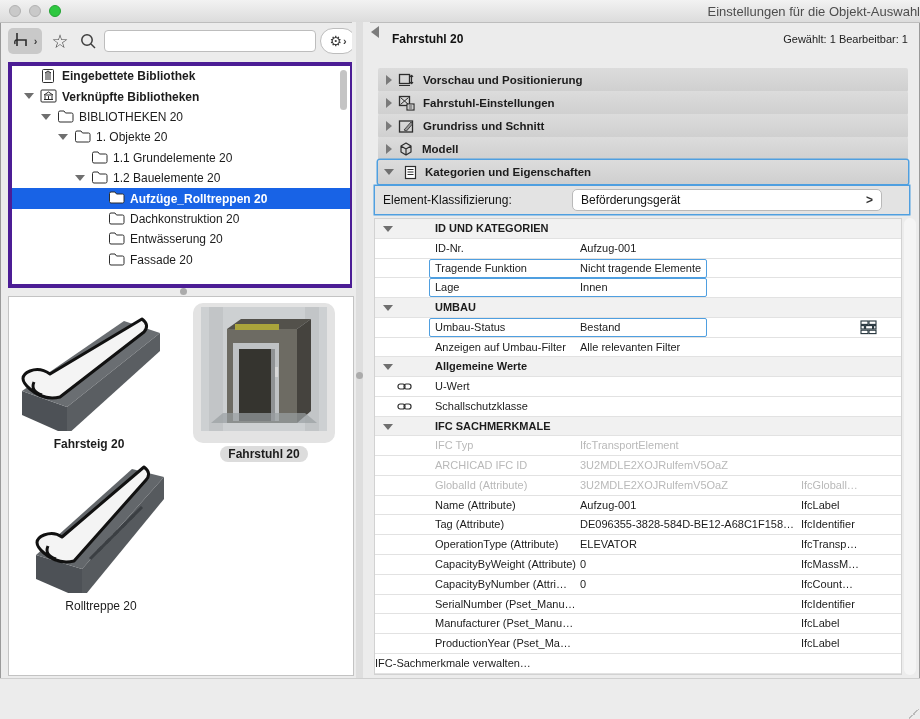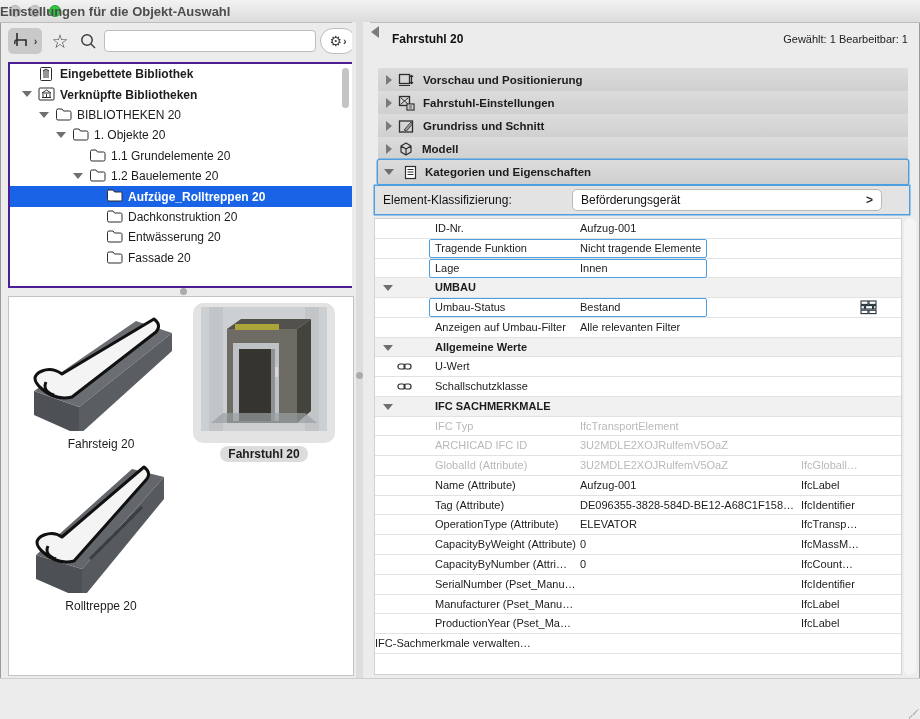--- a/index.html
+++ b/index.html
@@ -2,39 +2,39 @@
 <html><head>
 <meta charset="utf-8">
 <style>
   html,body{margin:0;padding:0;}
   body{font-family:"Liberation Sans","DejaVu Sans",sans-serif;background:#d0d0d0;}
   .window{position:relative;width:920px;height:719px;background:#ececec;overflow:hidden;
           box-shadow:0 0 0 1px #9a9a9a inset;}
   
   .titlebar{position:absolute;left:0;top:0;width:920px;height:22px;
             background:linear-gradient(#f2f2f2,#dcdcdc);border-bottom:1px solid #bdbdbd;}
-  .title{position:absolute;left:0;right:0;top:4px;text-align:left;font-size:13px;color:#4d4d4d;font-weight:bold;}
+  .title{position:absolute;left:0;right:0;top:4px;text-align:right;font-size:13px;color:#4d4d4d;}
   .tl{position:absolute;top:5px;width:12px;height:12px;border-radius:50%;}
   .tl1{left:9px;background:#c9c9c9;border:1px solid #b2b2b2;box-sizing:border-box;}
   .tl2{left:29px;background:#c9c9c9;border:1px solid #b2b2b2;box-sizing:border-box;}
   .tl3{left:49px;background:#2ec840;border:1px solid #24a334;box-sizing:border-box;}
   
   .ltb-btn{position:absolute;top:28px;height:26px;display:flex;align-items:center;justify-content:center;}
   .obj-btn{left:8px;width:34px;background:#c9c9c9;border-radius:5px;}
   .star{left:46px;width:28px;font-size:19px;color:#3d3d3d;}
   .mag{left:76px;width:24px;}
   .searchbox{position:absolute;left:104px;top:30px;width:212px;height:22px;background:#fff;
              border:1px solid #bdbdbd;border-radius:4px;box-sizing:border-box;font-size:12px;padding:0 6px;}
   .gearbtn{position:absolute;left:320px;top:28px;width:36px;height:26px;background:#fff;border:1px solid #bdbdbd;
            border-radius:13px;box-sizing:border-box;display:flex;align-items:center;justify-content:center;
            font-size:14px;color:#3d3d3d;}
   .chev{font-size:11px;color:#3d3d3d;margin-left:1px;font-weight:bold;}
   
   .treebox{position:absolute;left:8px;top:62px;width:346px;height:226px;background:#fff;
-           border:2px solid #4c1d95;box-sizing:border-box;overflow:hidden;}
+           border:4px solid #4c1d95;box-sizing:border-box;overflow:hidden;}
   .trow{position:relative;height:20.4px;display:flex;align-items:center;font-size:12px;color:#1c1c1c;}
   .trow.sel{background:#1863e6;color:#fff;font-weight:bold;}
   .trow .lbl{white-space:nowrap;}
   .trow.b .lbl{font-weight:bold;}
   .tri-d{width:0;height:0;border-left:5px solid transparent;border-right:5px solid transparent;
          border-top:6px solid #6f6f6f;position:absolute;top:7px;}
   .tri-r{width:0;height:0;border-top:5px solid transparent;border-bottom:5px solid transparent;
          border-left:6px solid #8a8a8a;position:absolute;top:5px;}
   .ticon{position:absolute;top:2px;}
   .tree-scroll{position:absolute;right:3px;top:4px;width:7px;height:40px;border-radius:4px;background:#c4c4c4;}
@@ -219,21 +219,21 @@
 
   <div class="hsplit">
       <span class="dot"></span>
     </div>
   <div class="vsplit">
       <span class="bar"></span>
       <span class="dot"></span>
     </div>
 
   <div class="thumbbox">
-    <div class="thumb" style="left:12px;top:6px;width:160px;">
+    <div class="thumb" style="left:0;top:6px;width:160px;font-weight:bold;">
       <div class="img" style="height:130px;">
         <svg width="155" height="128" viewBox="0 0 155 128">
           <polygon points="10,88 10,112 55,132 55,104" fill="#4d5156"></polygon>
           <polygon points="10,88 55,104 148,30 112,18" fill="#6a6e72"></polygon>
           <polygon points="55,104 55,132 148,48 148,30" fill="#5a5e62"></polygon>
           <path d="M18,86 q-14,-12 0,-18 q10,-4 20,3 L130,16 q8,6 2,13 L48,94 q-16,4 -30,-8 z" fill="#f4f4f4" stroke="#111" stroke-width="3" stroke-linejoin="round"></path>
           <path d="M30,92 q-12,-4 -8,-13" fill="none" stroke="#111" stroke-width="3"></path>
         </svg>
       </div>
       <div class="cap"><span>Fahrsteig 20</span></div>
@@ -338,20 +338,24 @@
   <div class="classrow">
     <span class="clabel">Element-Klassifizierung:</span>
     <div class="classdrop">
       <span class="val">Beförderungsgerät</span>
       <span class="chevr">&gt;</span>
     </div>
   </div>
 
   <div class="ptable">
 
+    <div class="prow grp">
+      <span class="c-tri tri-d"></span>
+      <span class="c-lbl">ID UND KATEGORIEN</span>
+    </div>
     <div class="prow">
       <span class="c-lbl">ID-Nr.</span>
       <span class="c-val">Aufzug-001</span>
     </div>
     <div class="prow">
       <span class="bluebox"></span>
       <span class="c-lbl">Tragende Funktion</span>
       <span class="c-val">Nicht tragende Elemente</span>
     </div>
     <div class="prow">

